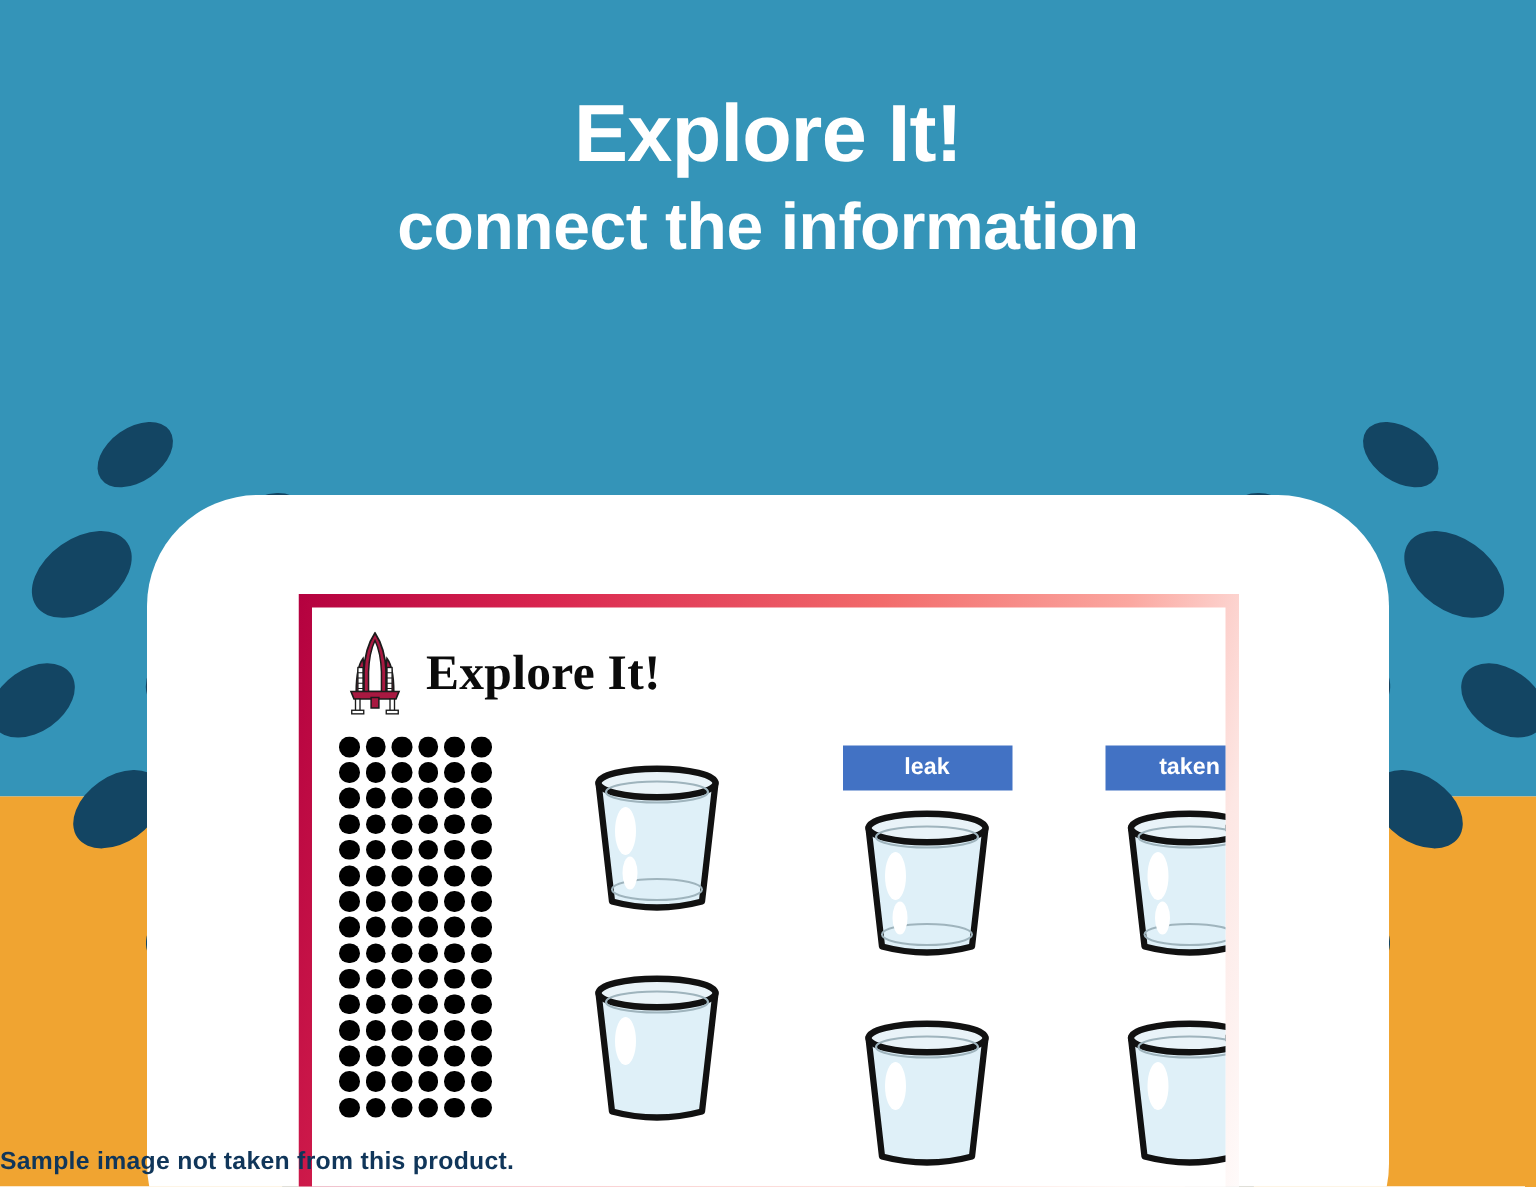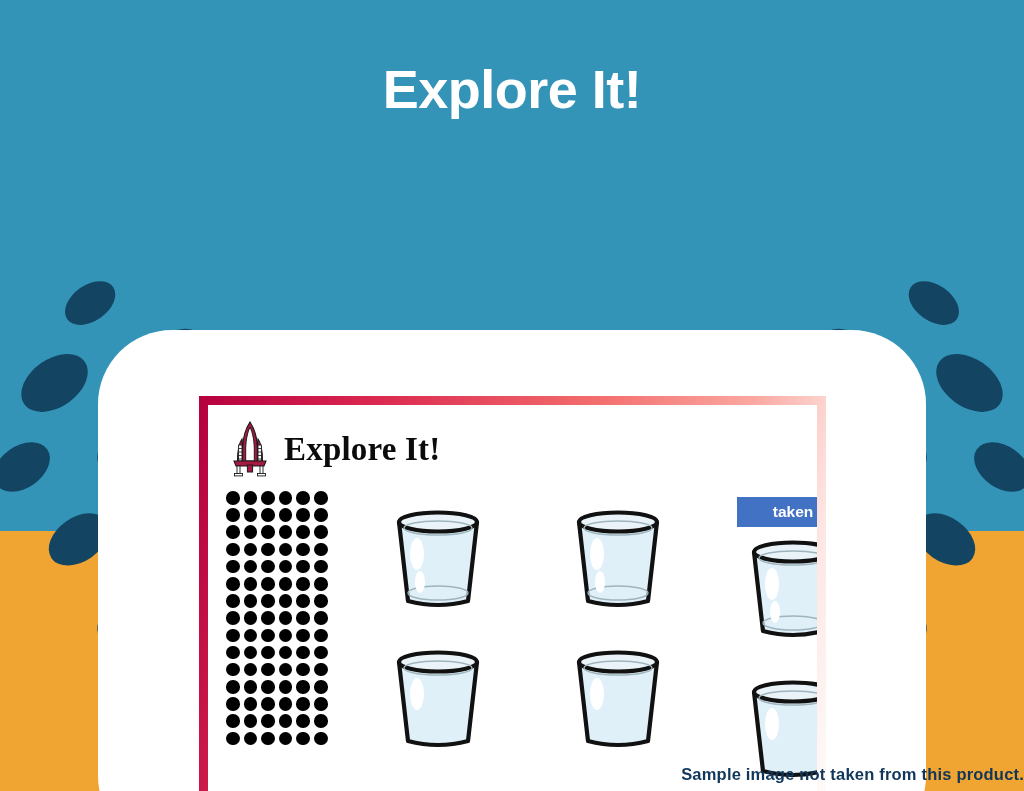--- a/index.html
+++ b/index.html
@@ -55,21 +55,21 @@
     display:block;margin:0 auto;width:113px;height:30px;line-height:30px;text-align:center;
     background:#4272c4;color:#fff;font-weight:bold;font-size:15.5px;
     font-family:"Liberation Sans",sans-serif;
   }
   .cup-wrap{margin-top:12px;display:flex;justify-content:center;}
   .cup-wrap.row2{margin-top:40px;}
   .cup{width:96px;height:100px;display:block;}
 
   
   .caption{
-    position:absolute;left:0;top:765px;width:1024px;text-align:right;
+    position:absolute;left:0;top:765px;width:1024px;text-align:left;
     font-family:"Liberation Sans",sans-serif;font-weight:bold;font-size:16.5px;
     color:#10365a;letter-spacing:.2px;
   }
 
   
   .headline{position:absolute;left:0;top:62px;width:1024px;text-align:center;color:#ffffff;}
   .h-main{
     font-family:"Liberation Sans",sans-serif;font-weight:bold;font-size:54px;
     line-height:1.02;letter-spacing:-.5px;margin:0;
   }
@@ -134,20 +134,21 @@
           <ellipse cx="-285" cy="852" rx="30" ry="20"></ellipse>
           <ellipse cx="-190" cy="893" rx="29" ry="19"></ellipse>
         </g>
       </g>
     </g>
   </svg>
 
   <div class="headline">
     <p class="h-main">Explore It!</p>
     <p class="h-sub">
+      <span>connect the information</span>
     </p>
   </div>
 
   <div class="tablet">
     <div class="tablet-screen">
       <div class="ws-frame">
         <div class="ws-inner">
 
           <div class="ws-head">
             <svg class="shuttle" viewBox="0 0 40 56" xmlns="http://www.w3.org/2000/svg">
@@ -287,20 +288,21 @@
               <svg class="cup" viewBox="0 0 96 100" xmlns="http://www.w3.org/2000/svg">
                 <path d="M9 13 L87 13 L78 92 Q48 100 18 92 Z" fill="#dff0f8" stroke="#111" stroke-width="4.2" stroke-linejoin="round"></path>
                 <ellipse cx="48" cy="13" rx="39" ry="9.5" fill="#e9f3f8" stroke="#111" stroke-width="4.2"></ellipse>
                 <ellipse cx="48" cy="19" rx="34" ry="7" fill="none" stroke="#9fb4bd" stroke-width="1.4"></ellipse>
                 <ellipse cx="27" cy="45" rx="7" ry="16" fill="#ffffff"></ellipse>
               </svg>
             </div>
           </div>
 
           <div class="col c2">
+            <div class="chip">leak</div>
             <div class="cup-wrap">
               <svg class="cup" viewBox="0 0 96 100" xmlns="http://www.w3.org/2000/svg">
                 <path d="M9 13 L87 13 L78 92 Q48 100 18 92 Z" fill="#dff0f8" stroke="#111" stroke-width="4.2" stroke-linejoin="round"></path>
                 <ellipse cx="48" cy="13" rx="39" ry="9.5" fill="#e9f3f8" stroke="#111" stroke-width="4.2"></ellipse>
                 <ellipse cx="48" cy="19" rx="34" ry="7" fill="none" stroke="#9fb4bd" stroke-width="1.4"></ellipse>
                 <ellipse cx="48" cy="84" rx="30" ry="7" fill="none" stroke="#9fb4bd" stroke-width="1.4"></ellipse>
                 <ellipse cx="27" cy="45" rx="7" ry="16" fill="#ffffff"></ellipse>
                 <ellipse cx="30" cy="73" rx="5" ry="11" fill="#ffffff"></ellipse>
               </svg>
             </div>

